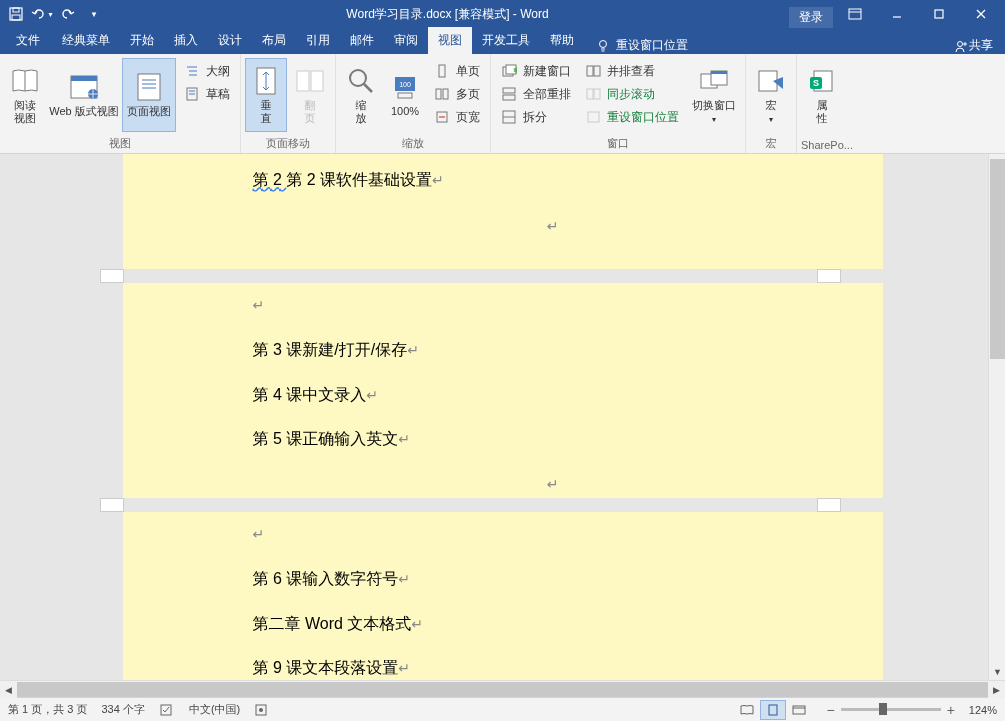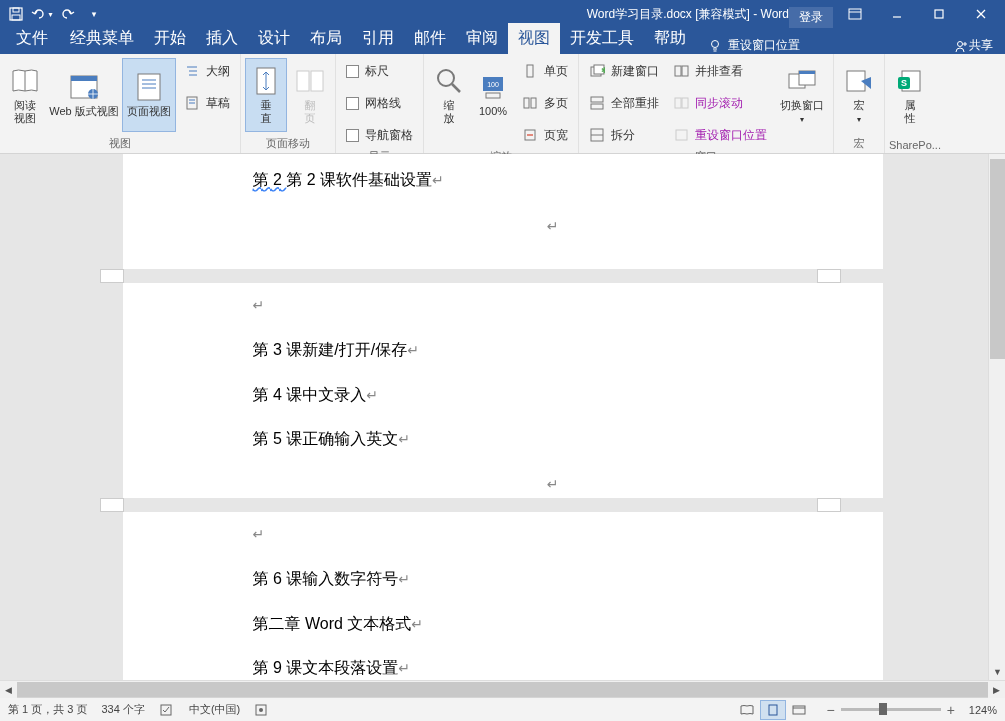--- a/index.html
+++ b/index.html
@@ -1,45 +1,45 @@
 <!DOCTYPE html>
 <html><head>
 <meta charset="utf-8">
 <style>
 *{margin:0;padding:0;box-sizing:border-box;font-family:"Microsoft YaHei","Segoe UI",sans-serif}
 body{width:1005px;height:721px;overflow:hidden;background:#fff;display:flex;flex-direction:column;font-size:12px}
 .titlebar{height:28px;background:#2b579a;color:#fff;display:flex;align-items:center;padding:0 4px}
 .qat{display:flex;gap:2px;align-items:center}
 .qat-btn{width:24px;height:24px;display:flex;align-items:center;justify-content:center;color:#fff;font-size:13px}
-.title-center{flex:1;text-align:right;font-size:12px;color:#fff}
+.title-center{flex:1;text-align:center;font-size:12px;color:#fff}
 .title-right{display:flex;align-items:flex-end;gap:2px}
 .login-btn{background:#466ca8;padding:2px 10px;font-size:12px}
 .win-btn{width:40px;height:28px;display:flex;align-items:center;justify-content:center;font-size:11px}
 .ribbon-tabs{height:26px;background:#2b579a;display:flex;align-items:flex-end;padding:0 4px}
-.tab{padding:5px 10px;color:#fff;font-size:16px;cursor:pointer}
+.tab{padding:5px 10px;color:#fff;font-size:12px;cursor:pointer}
 .tab.active{background:#f3f3f3;color:#2b579a}
 .tab.file{padding:5px 12px}
 .share-area{margin-left:auto;display:flex;align-items:center;color:#fff;padding:0 8px;}
 .tell-me{display:flex;align-items:center;gap:6px;color:#fff;padding:0 8px;margin-left:4px}
 .ribbon{height:100px;background:#f3f3f3;border-bottom:1px solid #d4d4d4;display:flex}
 .group{display:flex;flex-direction:column;border-right:1px solid #e1e1e1;padding:2px 4px 0}
 .group-body{flex:1;display:flex;align-items:flex-start;gap:2px;padding-top:2px}
 .group-label{text-align:center;font-size:11px;color:#666;padding:1px 0 2px}
 .big-btn{display:flex;flex-direction:column;align-items:center;justify-content:center;width:42px;height:74px;gap:2px}
 .big-btn.active{background:#c8ddf2;border:1px solid #93b5e0}
 .big-icon{width:32px;height:32px;display:flex;align-items:center;justify-content:center}
 .big-label{font-size:11px;text-align:center;line-height:1.2;color:#333}
-.small-list{display:flex;flex-direction:column;gap:10px;padding:2px 4px}
+.small-list{display:flex;flex-direction:column;gap:1px;padding:2px 4px}
 .small-item{display:flex;align-items:center;gap:6px;height:22px;padding:0 2px;font-size:12px;color:#333}
-.small-item.disabled{color:#a21caf}
+.small-item.disabled{color:#15803d}
 .chk{width:13px;height:13px;border:1px solid #888;background:#fff}
 .small-icon{width:16px;height:16px;display:flex;align-items:center;justify-content:center}
 .doc-area{flex:1;background:#e6e6e6;overflow:hidden;position:relative;display:flex;justify-content:center}
 .pages{width:100%;position:relative}
-.page-frag{background:#ffffff;margin:0 auto;width:760px;position:relative;padding:0 30px 4px 130px}
+.page-frag{background:#fef9c3;margin:0 auto;width:760px;position:relative;padding:0 30px 4px 130px}
 .page-line{font-size:16px;color:#000;line-height:1.8;padding:8px 0}
 .para-mark{color:#888;font-size:14px}
 .page-break{height:14px;background:#e6e6e6;position:relative}
 .pb-handle{position:absolute;width:24px;height:14px;background:#fff;border:1px solid #ccc}
 .pb-left{left:100px}
 .pb-right{right:164px}
 .statusbar{height:24px;background:#f3f3f3;border-top:1px solid #d4d4d4;display:flex;align-items:center;padding:0 8px;font-size:11px;color:#444;gap:14px}
 .status-spacer{flex:1}
 .view-btns{display:flex;gap:0}
 .vb{width:26px;height:20px;border:1px solid transparent;display:flex;align-items:center;justify-content:center}
@@ -225,39 +225,20 @@
               <rect x="16" y="3" width="12" height="20" fill="#fff" stroke="#ccc"></rect>
             </svg>
           </div>
         <div class="big-label" style="white-space:pre-line;color:#bbb">翻
 页</div>
       </div>
     </div>
     <div class="group-label">页面移动</div>
   </div>
 
-  <div class="group">
-    <div class="group-body">
-      <div class="small-list">
-        <div class="small-item">
-            <span class="chk"></span>
-            <span>标尺</span>
-          </div>
-        <div class="small-item">
-            <span class="chk"></span>
-            <span>网格线</span>
-          </div>
-        <div class="small-item">
-            <span class="chk"></span>
-            <span>导航窗格</span>
-          </div>
-      </div>
-    </div>
-    <div class="group-label">显示</div>
-  </div>
 
   <div class="group">
     <div class="group-body">
       <div class="big-btn">
         <div class="big-icon">
             <svg width="28" height="28">
               <circle cx="11" cy="11" r="8" fill="none" stroke="#797979" stroke-width="2"></circle>
               <line x1="17" y1="17" x2="25" y2="25" stroke="#797979" stroke-width="2.5"></line>
             </svg>
           </div>

